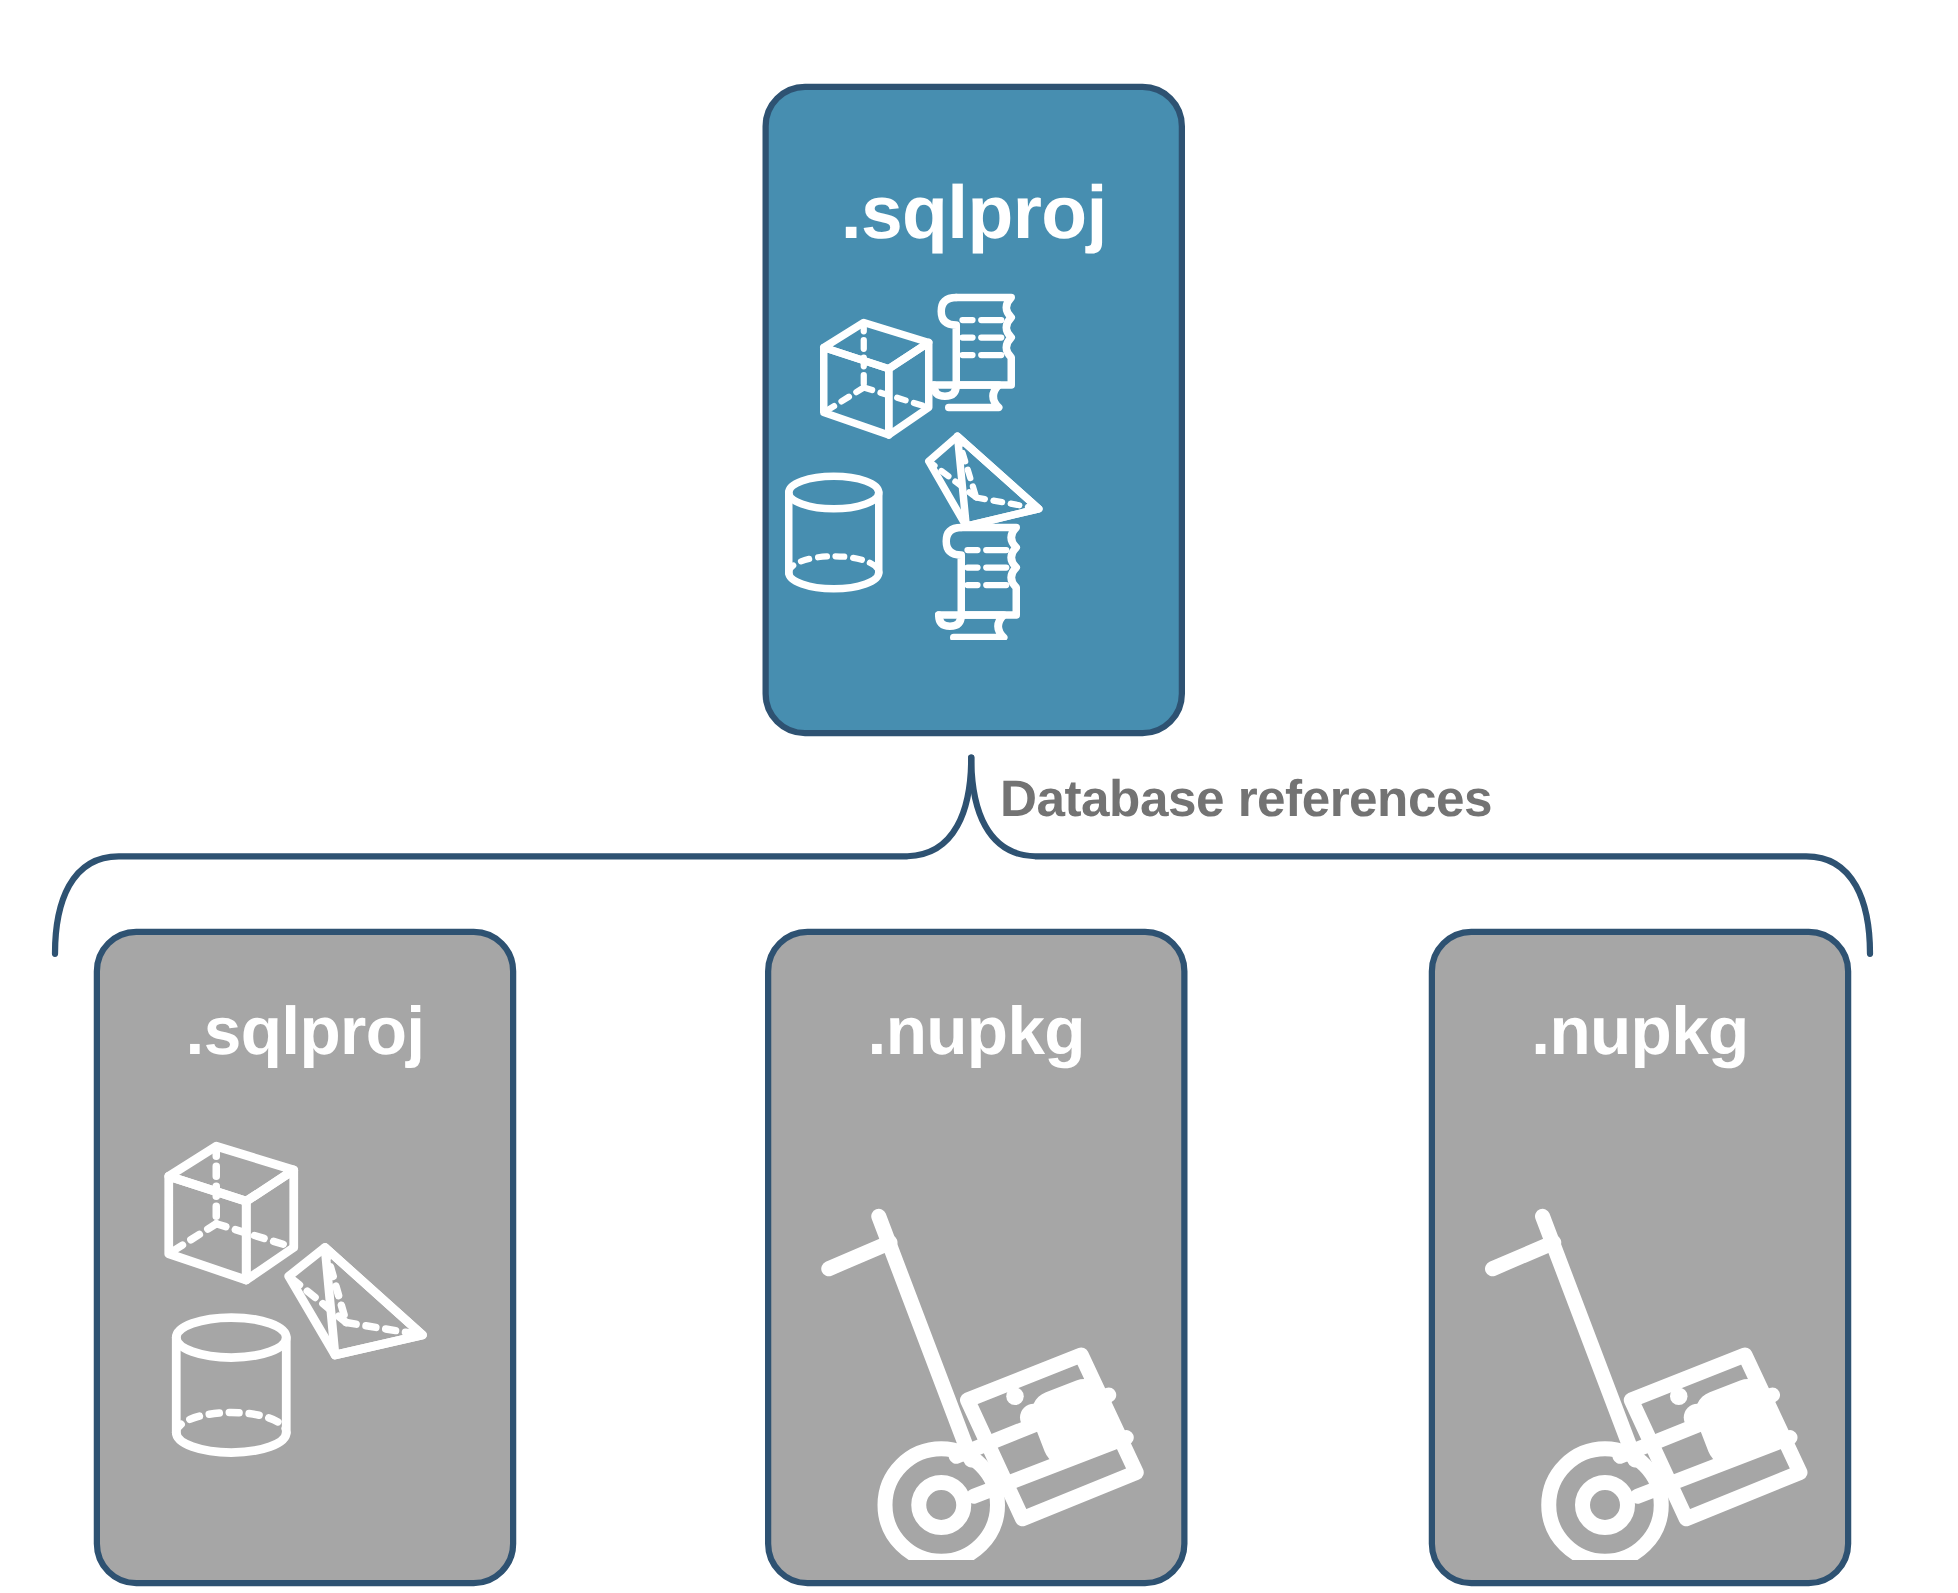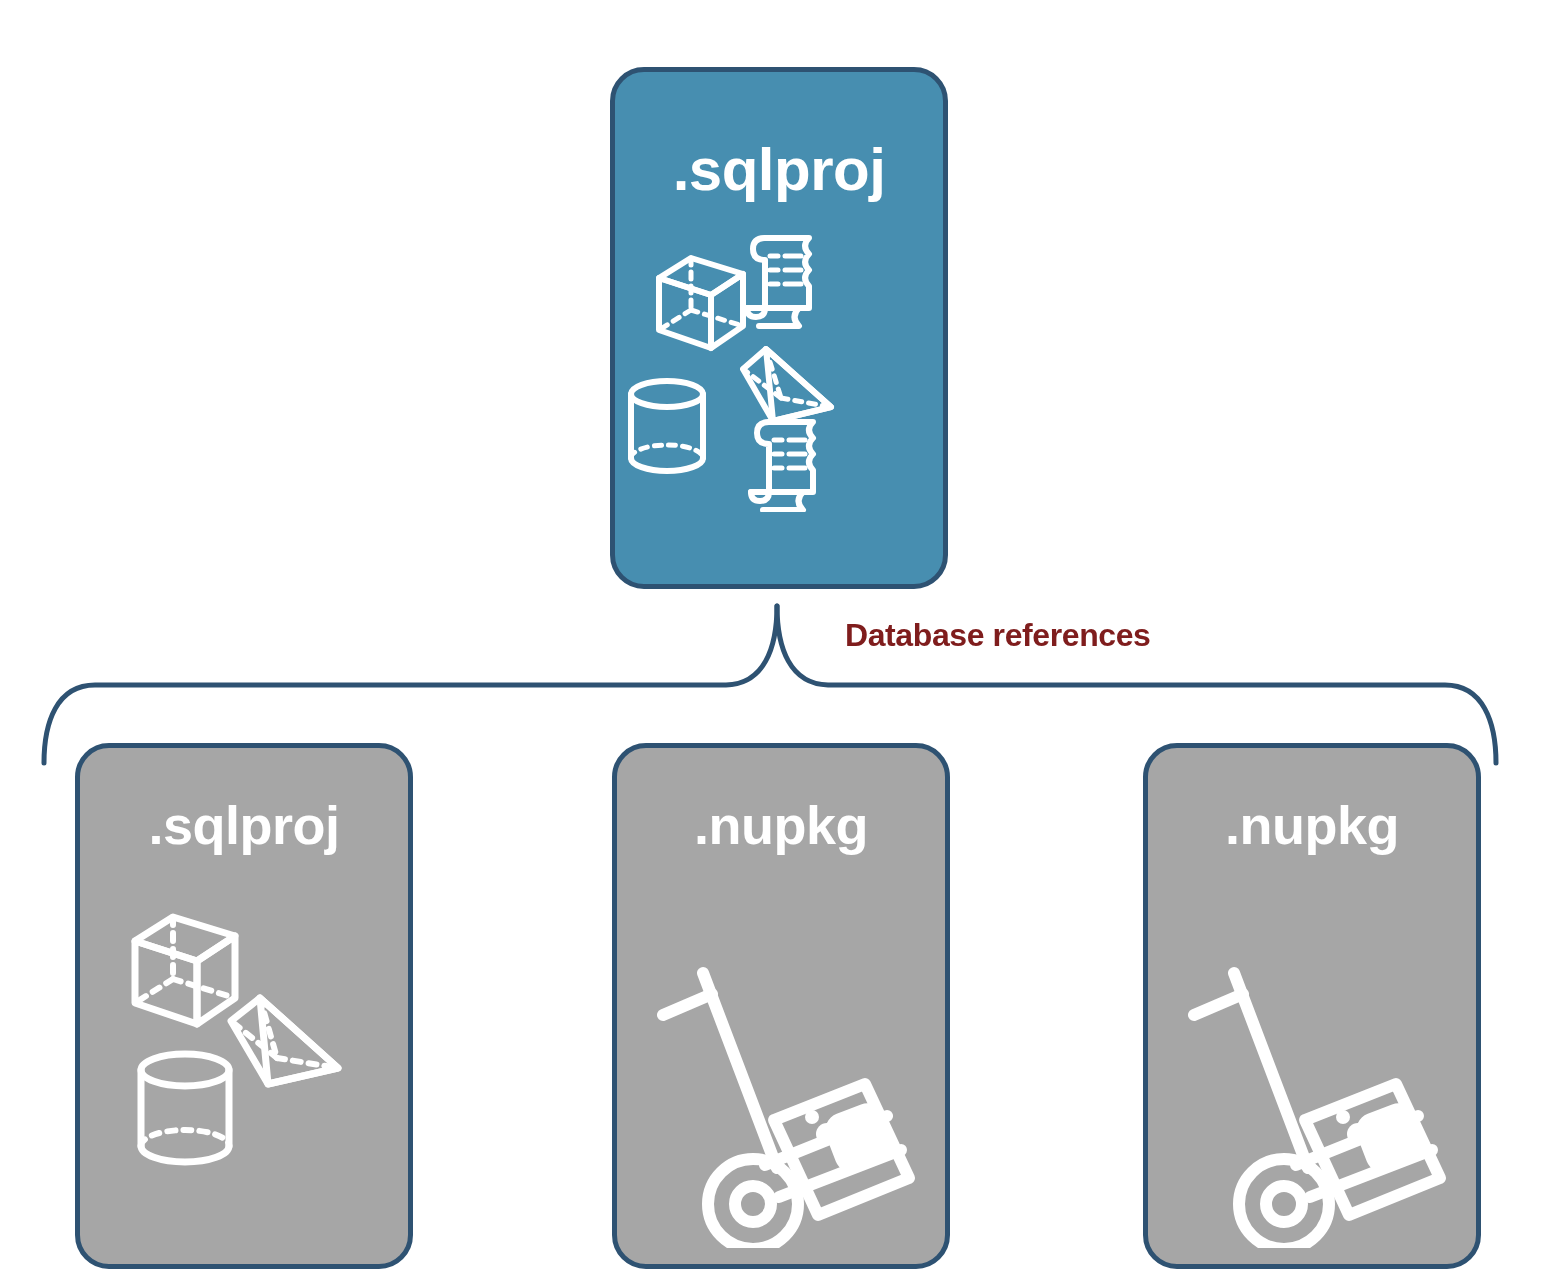--- a/index.html
+++ b/index.html
@@ -54,24 +54,24 @@
 
   
   #connector{
     position:absolute;left:0;top:0;width:1566px;height:1274px;
     pointer-events:none;
   }
 
   
   #edge-label{
     position:absolute;
-    left:845px;top:583px;
-    font-size:32px;
+    left:800px;top:583px;
+    font-size:41px;
     font-weight:bold;
-    color:#7f1d1d;
+    color:#737373;
     letter-spacing:-0.4px;
     white-space:nowrap;
     line-height:1;
   }
 </style>
 </head>
 <body>
 
 <div id="stage">
 

